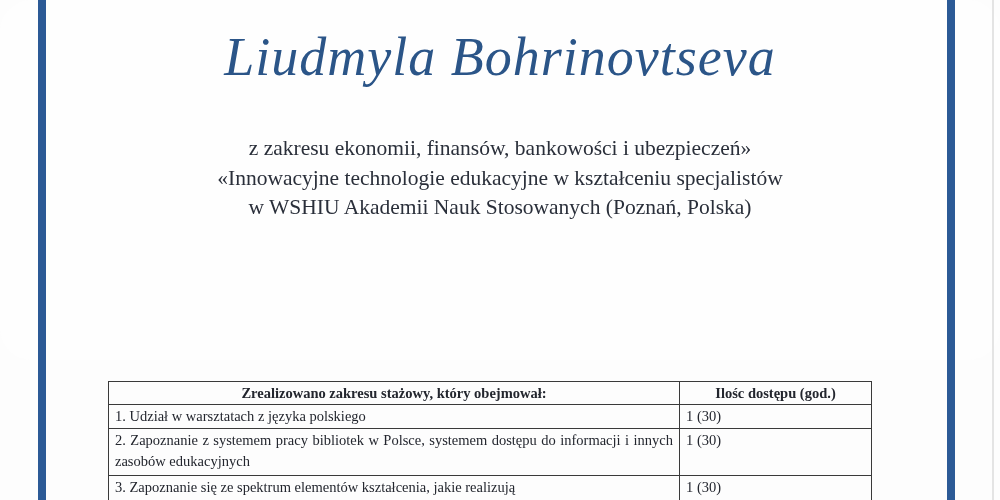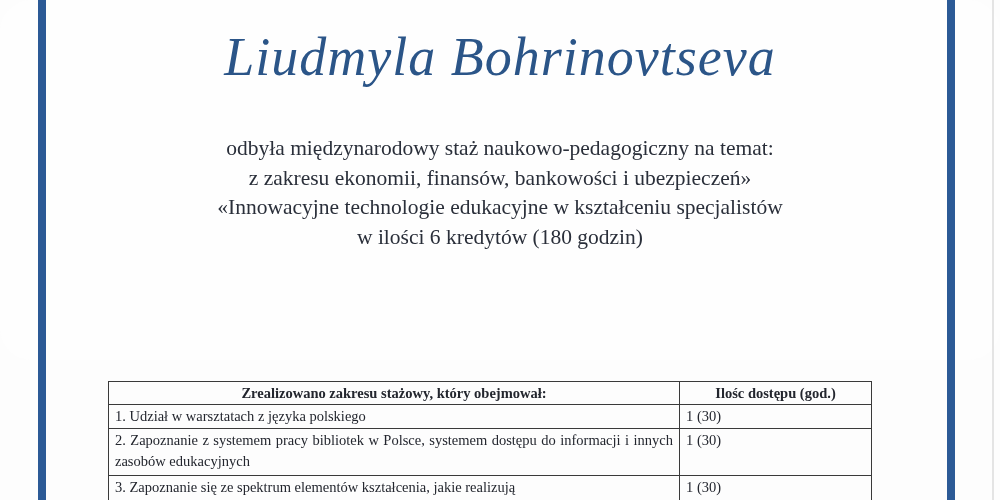--- a/index.html
+++ b/index.html
@@ -98,24 +98,23 @@
 <body>
 
 <div class="page">
   <div class="frame-left"></div>
   <div class="frame-right"></div>
   <div class="edge-right"></div>
 
   <div class="name">Liudmyla Bohrinovtseva</div>
 
   <div class="body-text">
-    <div>odbyła międzynarodowy staż naukowo-pedagogiczny na temat:</div>
     <div>z zakresu ekonomii, finansów, bankowości i ubezpieczeń»</div>
     <div>«Innowacyjne technologie edukacyjne w kształceniu specjalistów</div>
-    <div>w ilości 6 kredytów (180 godzin)</div>
+    <div>w WSHIU Akademii Nauk Stosowanych (Poznań, Polska)</div>
   </div>
 
   <table class="program">
     <thead>
       <tr>
         <th>Zrealizowano zakresu stażowy, który obejmował:</th>
         <th>Ilośc dostępu (god.)</th>
       </tr>
     </thead>
     <tbody>

